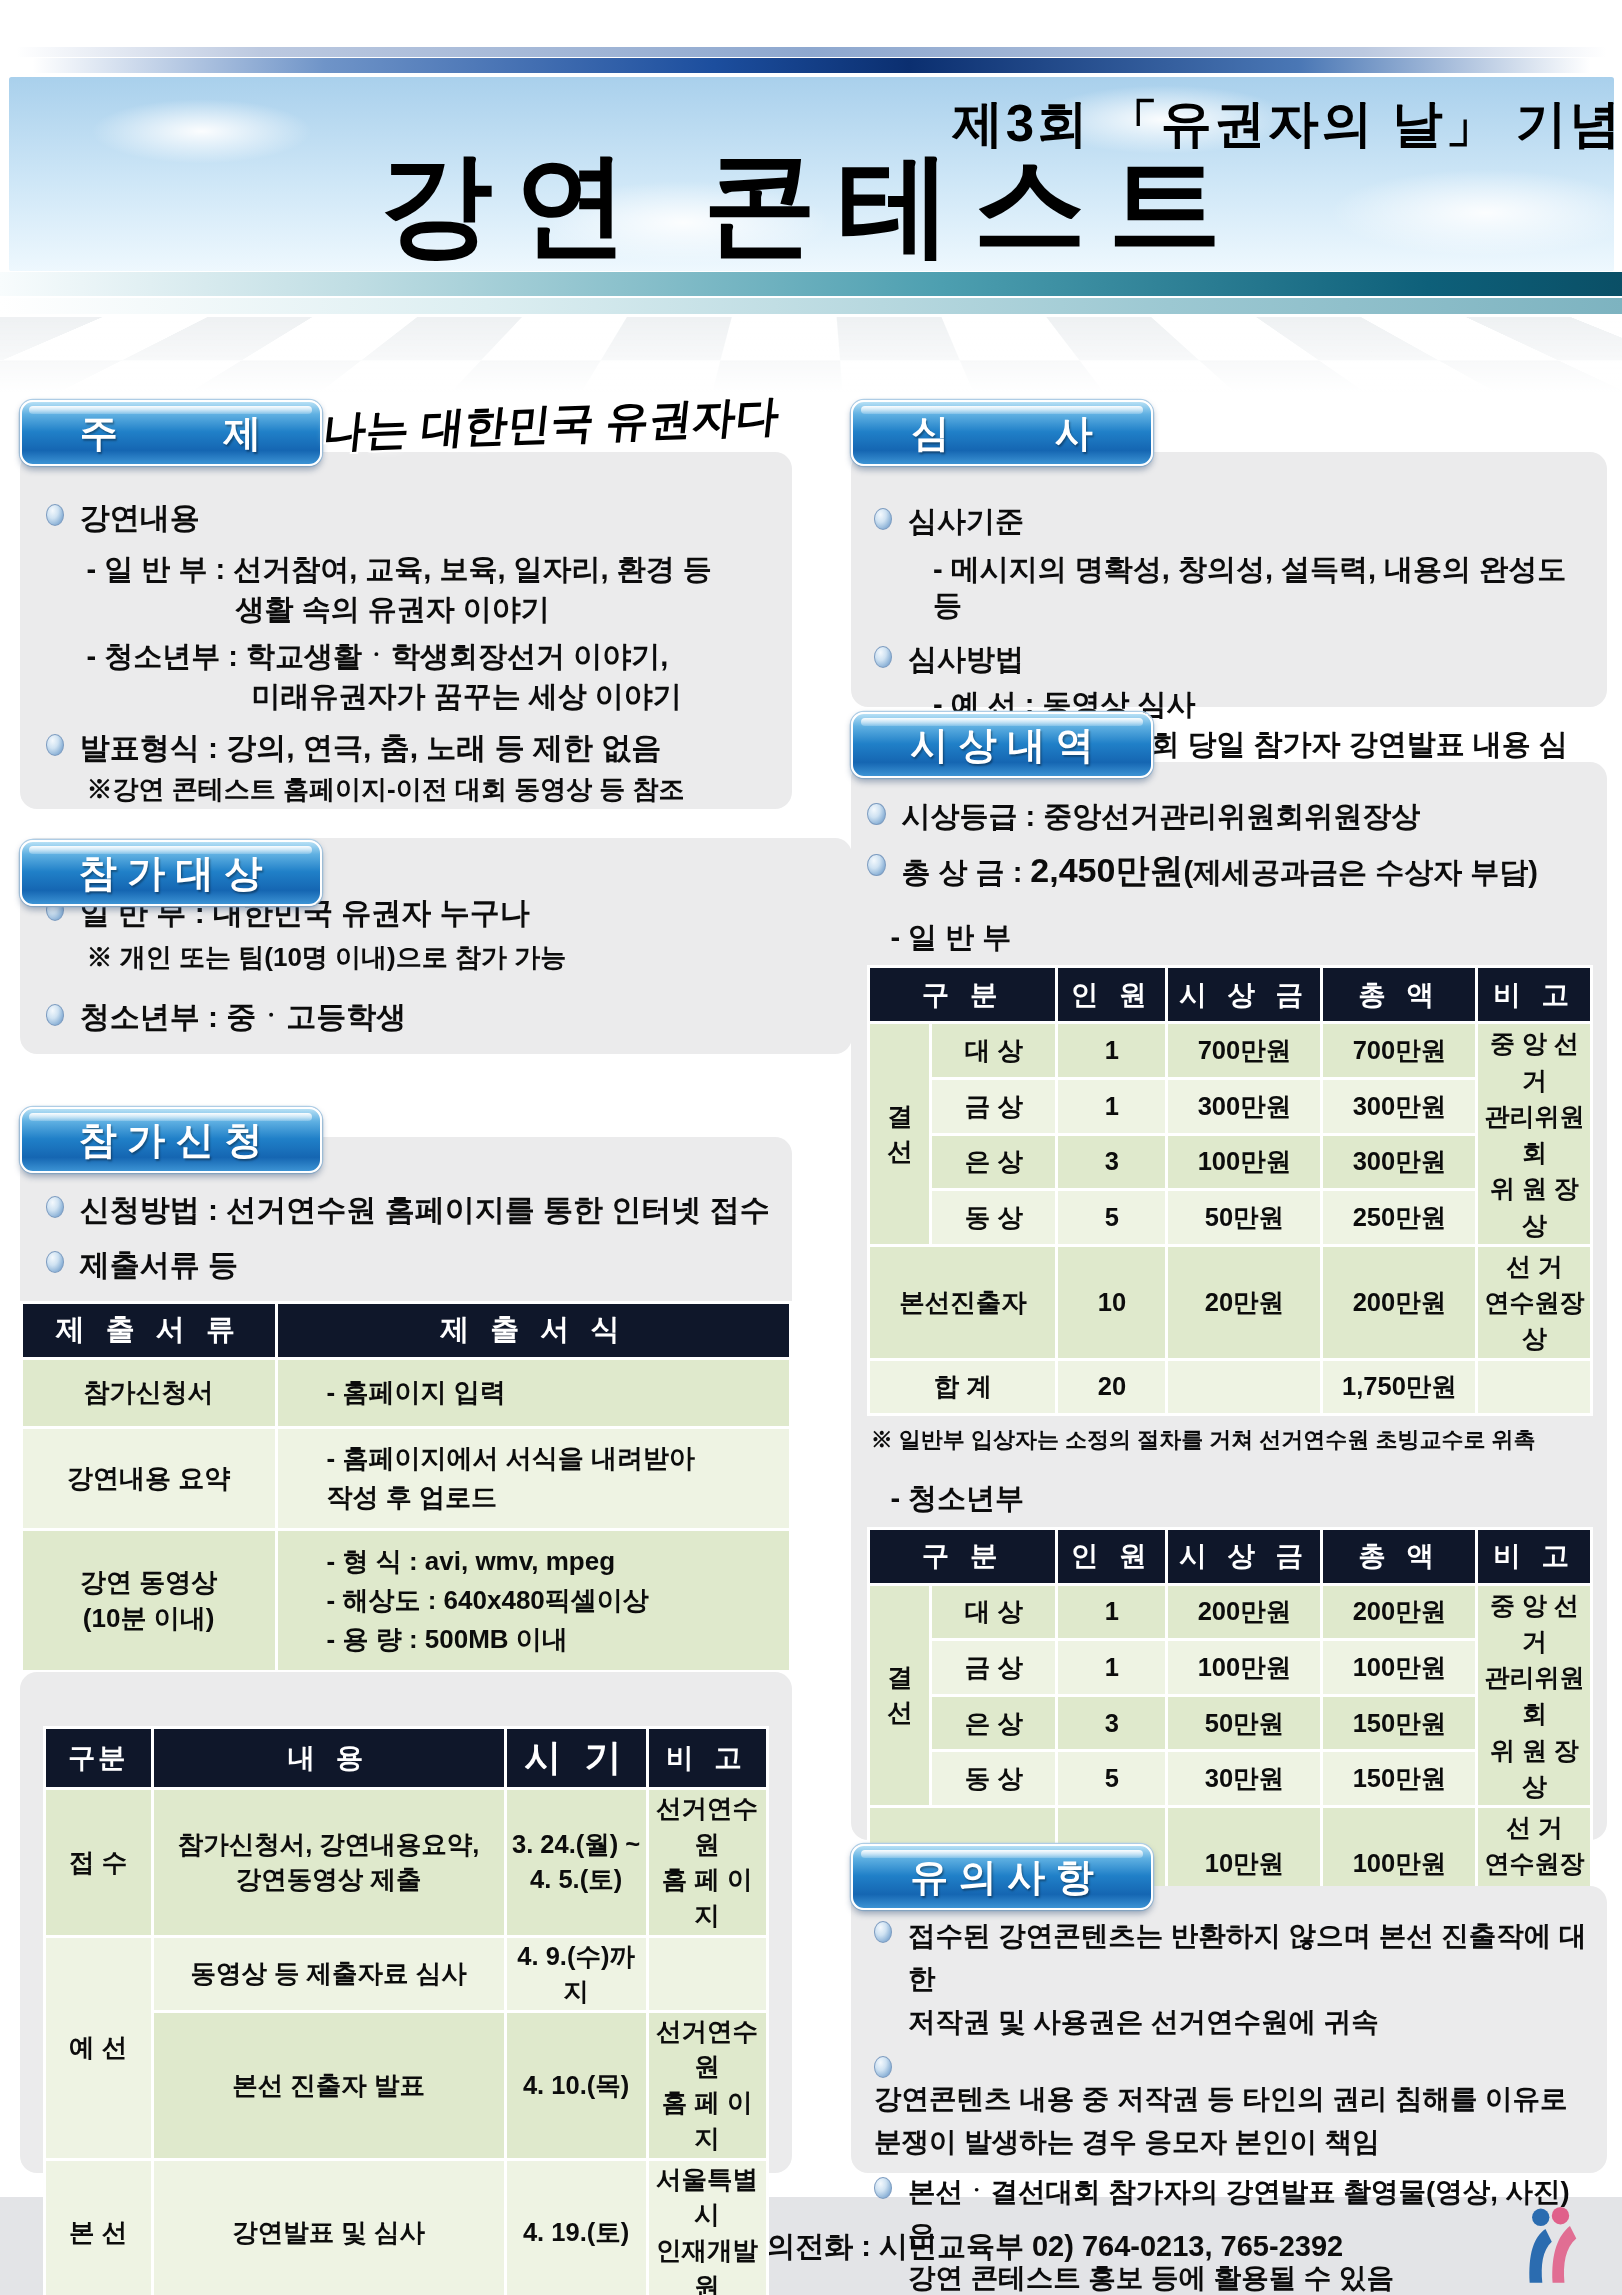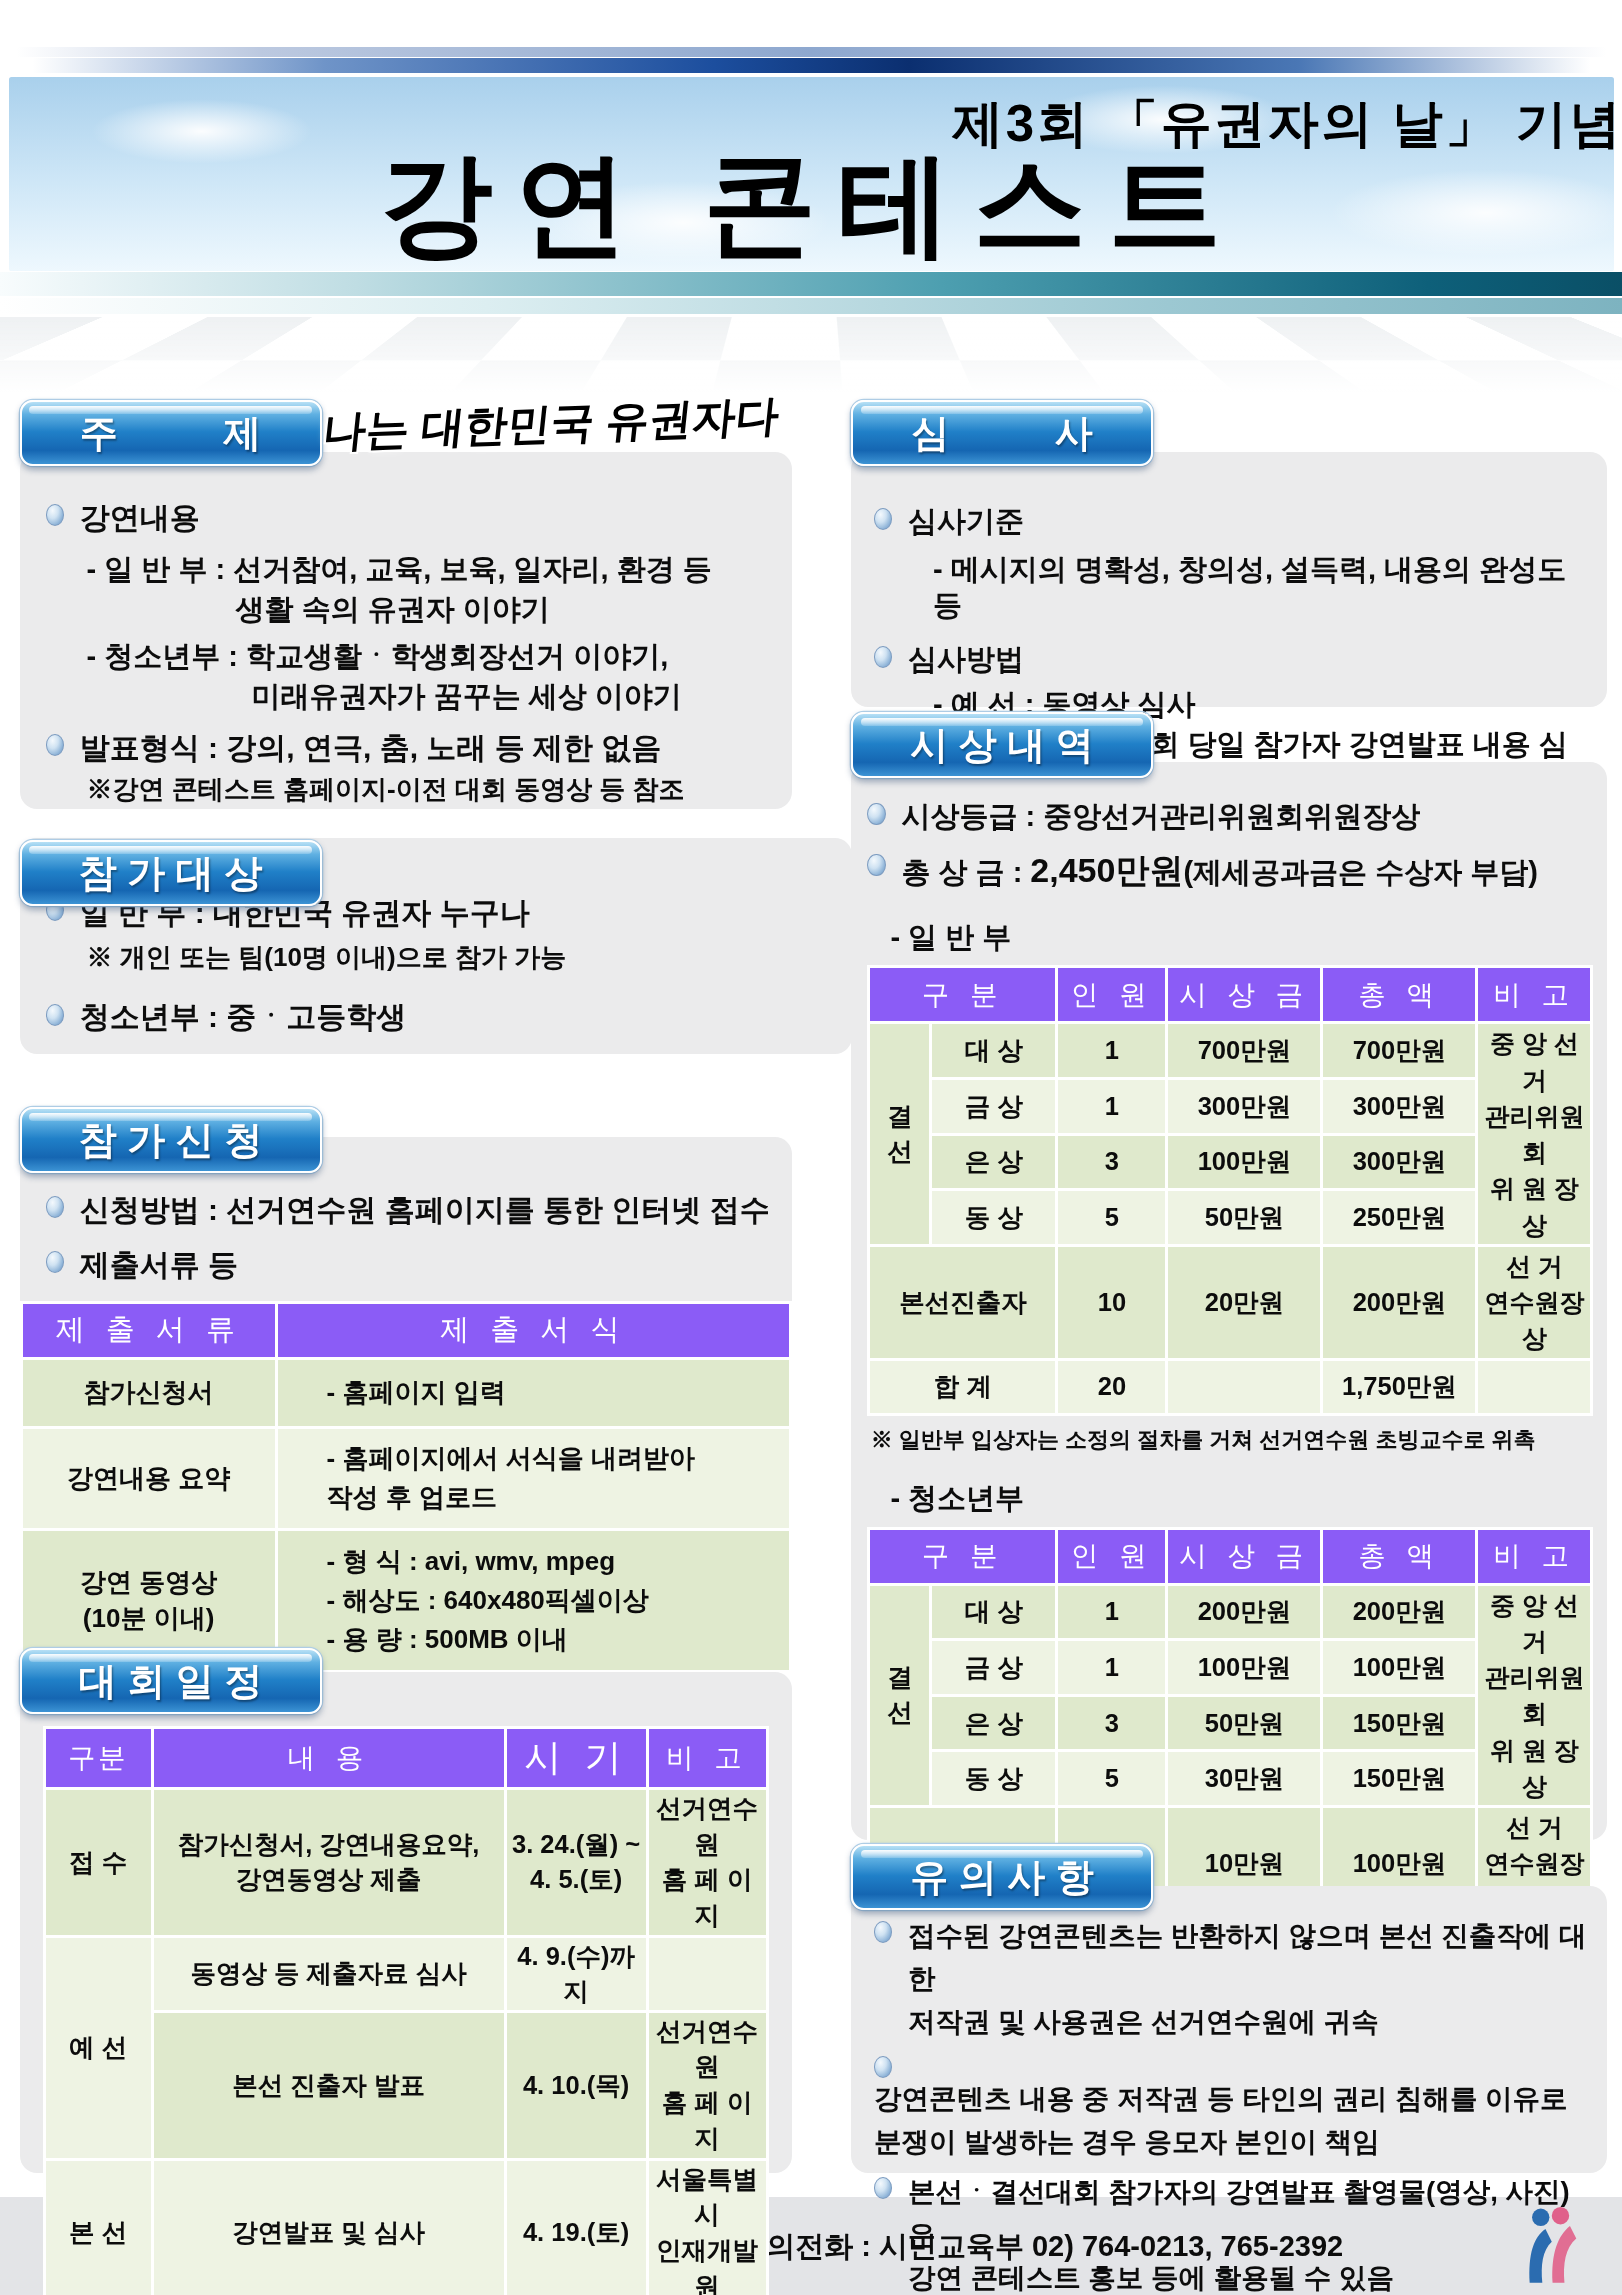--- a/index.html
+++ b/index.html
@@ -53,21 +53,21 @@
   .t46{font-size:30px;font-weight:700;line-height:1.26;}
   .t44{font-size:29px;font-weight:700;line-height:1.25;}
   .t40{font-size:26px;font-weight:700;line-height:1.25;}
   .sub{font-weight:700;color:#0c0c0c;}
 
   .callig{position:absolute;left:324px;top:395px;width:471px;z-index:4;white-space:nowrap;
     font-size:43px;font-weight:900;color:#000;transform:skewX(-8deg) rotate(-2deg);letter-spacing:0px;
     text-shadow:2px 2px 0 #fff,-2px -2px 0 #fff,2px -2px 0 #fff,-2px 2px 0 #fff,0 0 9.2px rgba(255,255,255,.9);}
 
   table.gt{border-collapse:separate;border-spacing:3.3px;background:#fff;table-layout:fixed;}
-  table.gt th{background:#8b5cf6;color:#fff;font-weight:400;letter-spacing:6.5px;text-align:center;margin-top:40px;}
+  table.gt th{background:#0f172a;color:#fff;font-weight:700;letter-spacing:6.5px;text-align:center;margin-top:40px;}
   table.gt td{font-weight:700;text-align:center;vertical-align:middle;color:#0c0c0c;}
   .rA{background:#dfe9cc;}
   .rB{background:#eef3e3;}
   .cellL{text-align:left !important;}
   .ln{display:block;}
 
   .footer{position:absolute;left:0;top:2197px;width:1623px;height:99px;background:#e3e4e7;
     display:flex;align-items:center;}
   .fitem{display:flex;align-items:center;font-size:29px;font-weight:700;}
   .fdot{width:14.4px;height:17.7px;margin:0 11.8px 0 0;}
@@ -167,21 +167,20 @@
             <span class="ln">- 형   식 : avi, wmv, mpeg</span>
             <span class="ln">- 해상도 : 640x480픽셀이상</span>
             <span class="ln">- 용   량 : 500MB 이내</span>
           </td>
         </tr>
       </tbody>
         </table>
     </div>
   </div>
 
-  <div class="secbtn" style="left:19.6px;top:1648px;">대 회 일 정</div>
   <div class="panel" style="left:19.6px;top:1672px;width:772px;height:501px;">
     <table class="gt" style="width:726px;margin:54px 23px 0 23px;">
       <colgroup>
           <col style="width:105px;">
           <col style="width:350px;">
           <col style="width:139px;">
           <col>
         </colgroup>
       <tbody>
           <tr>

